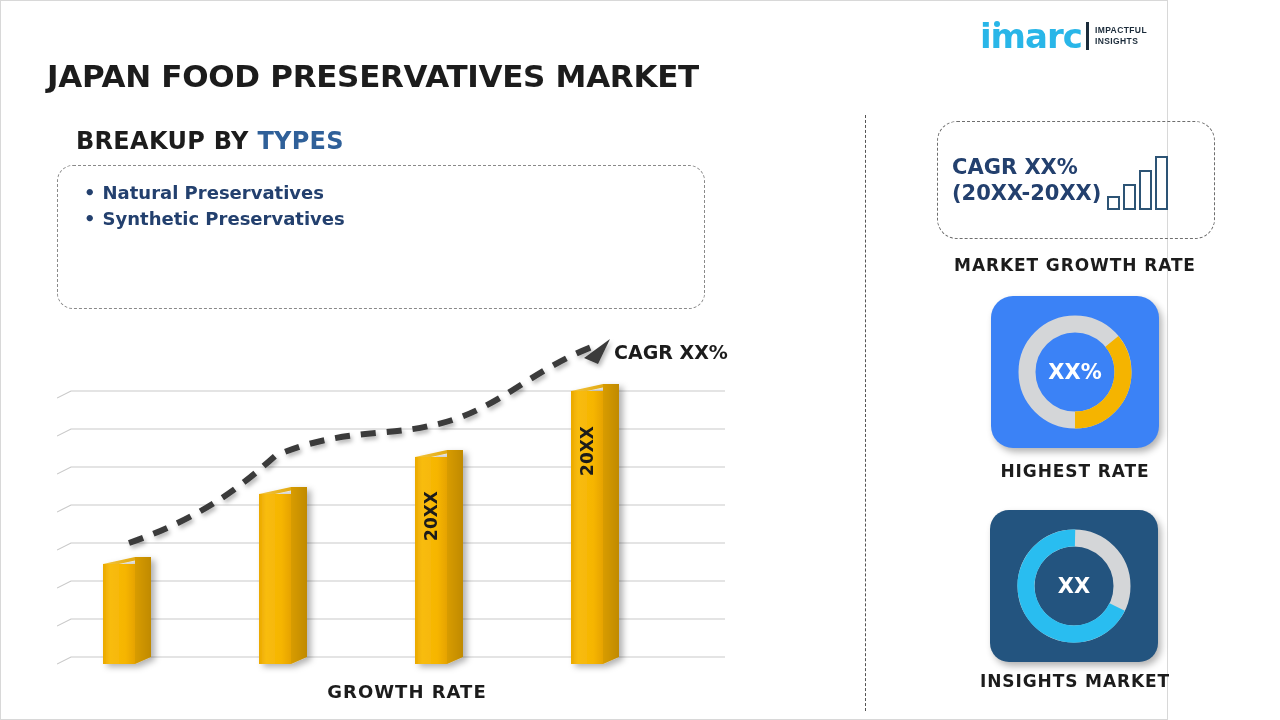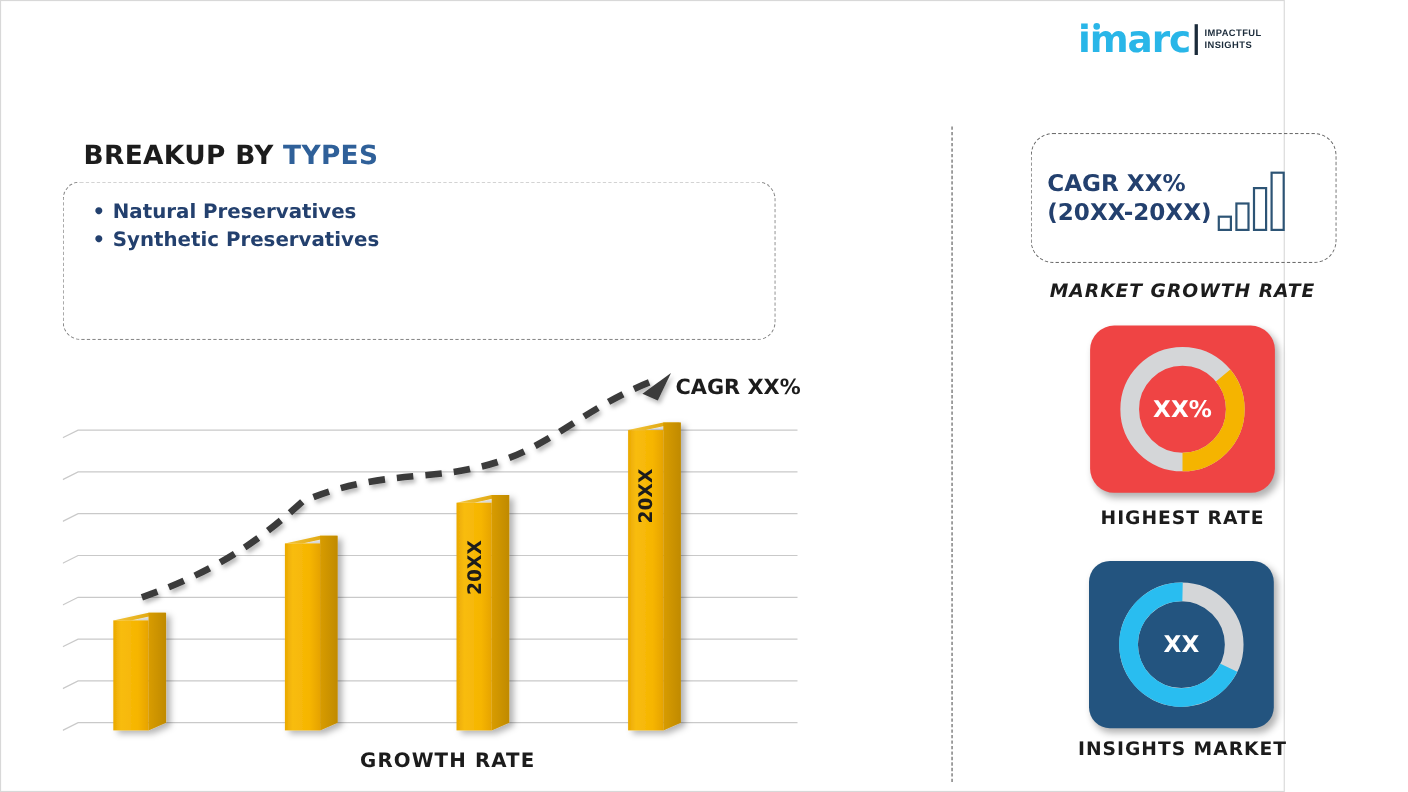--- a/index.html
+++ b/index.html
@@ -149,20 +149,21 @@
       <span class="logo-dot"></span>
       <span class="logo-word">imarc</span>
     </div>
     <div class="logo-bar"></div>
     <div class="logo-tag">
       <span>IMPACTFUL</span>
       <span>INSIGHTS</span>
     </div>
   </div>
 
+  <div id="title">JAPAN FOOD PRESERVATIVES MARKET</div>
   <div id="subtitle">
     <span>BREAKUP BY </span><span class="hl">TYPES</span>
   </div>
 
   <div id="bullet-box">
     <ul>
       <li>Natural Preservatives</li>
       <li>Synthetic Preservatives</li>
     </ul>
   </div>
@@ -249,23 +250,23 @@
       <div>CAGR XX%</div>
       <div>(20XX-20XX)</div>
     </div>
     <div class="cagr-chart-icon">
       <i style="height:14px"></i>
         <i style="height:26px"></i>
         <i style="height:40px"></i>
         <i style="height:54px"></i>
     </div>
   </div>
-  <div class="stat-caption" id="caption-growth" style="top:254px; left:874px; width:400px;font-style:italic;">MARKET GROWTH RATE</div>
-
-  <div class="donut-card" id="donut-card-1" style="background:#ef4444;">
+  <div class="stat-caption" id="caption-growth" style="top:254px; left:874px; width:400px;">MARKET GROWTH RATE</div>
+
+  <div class="donut-card" id="donut-card-1" style="background:#3b82f6;">
     <svg width="132" height="132" viewBox="0 0 132 132">
       <circle cx="66" cy="66" r="48" fill="none" stroke="#d4d6d8" stroke-width="17"></circle>
       <circle cx="66" cy="66" r="48" fill="none" stroke="#f5b400" stroke-width="17" stroke-dasharray="108.5 193.1" transform="rotate(-90 66 66) scale(-1,1) translate(-132,0)"></circle>
     </svg>
     <div class="donut-center">XX%</div>
   </div>
   <div class="stat-caption" id="caption-cagr">HIGHEST RATE</div>
 
   <div class="donut-card" id="donut-card-2" style="background:#23547f;">
     <svg width="132" height="132" viewBox="0 0 132 132">

